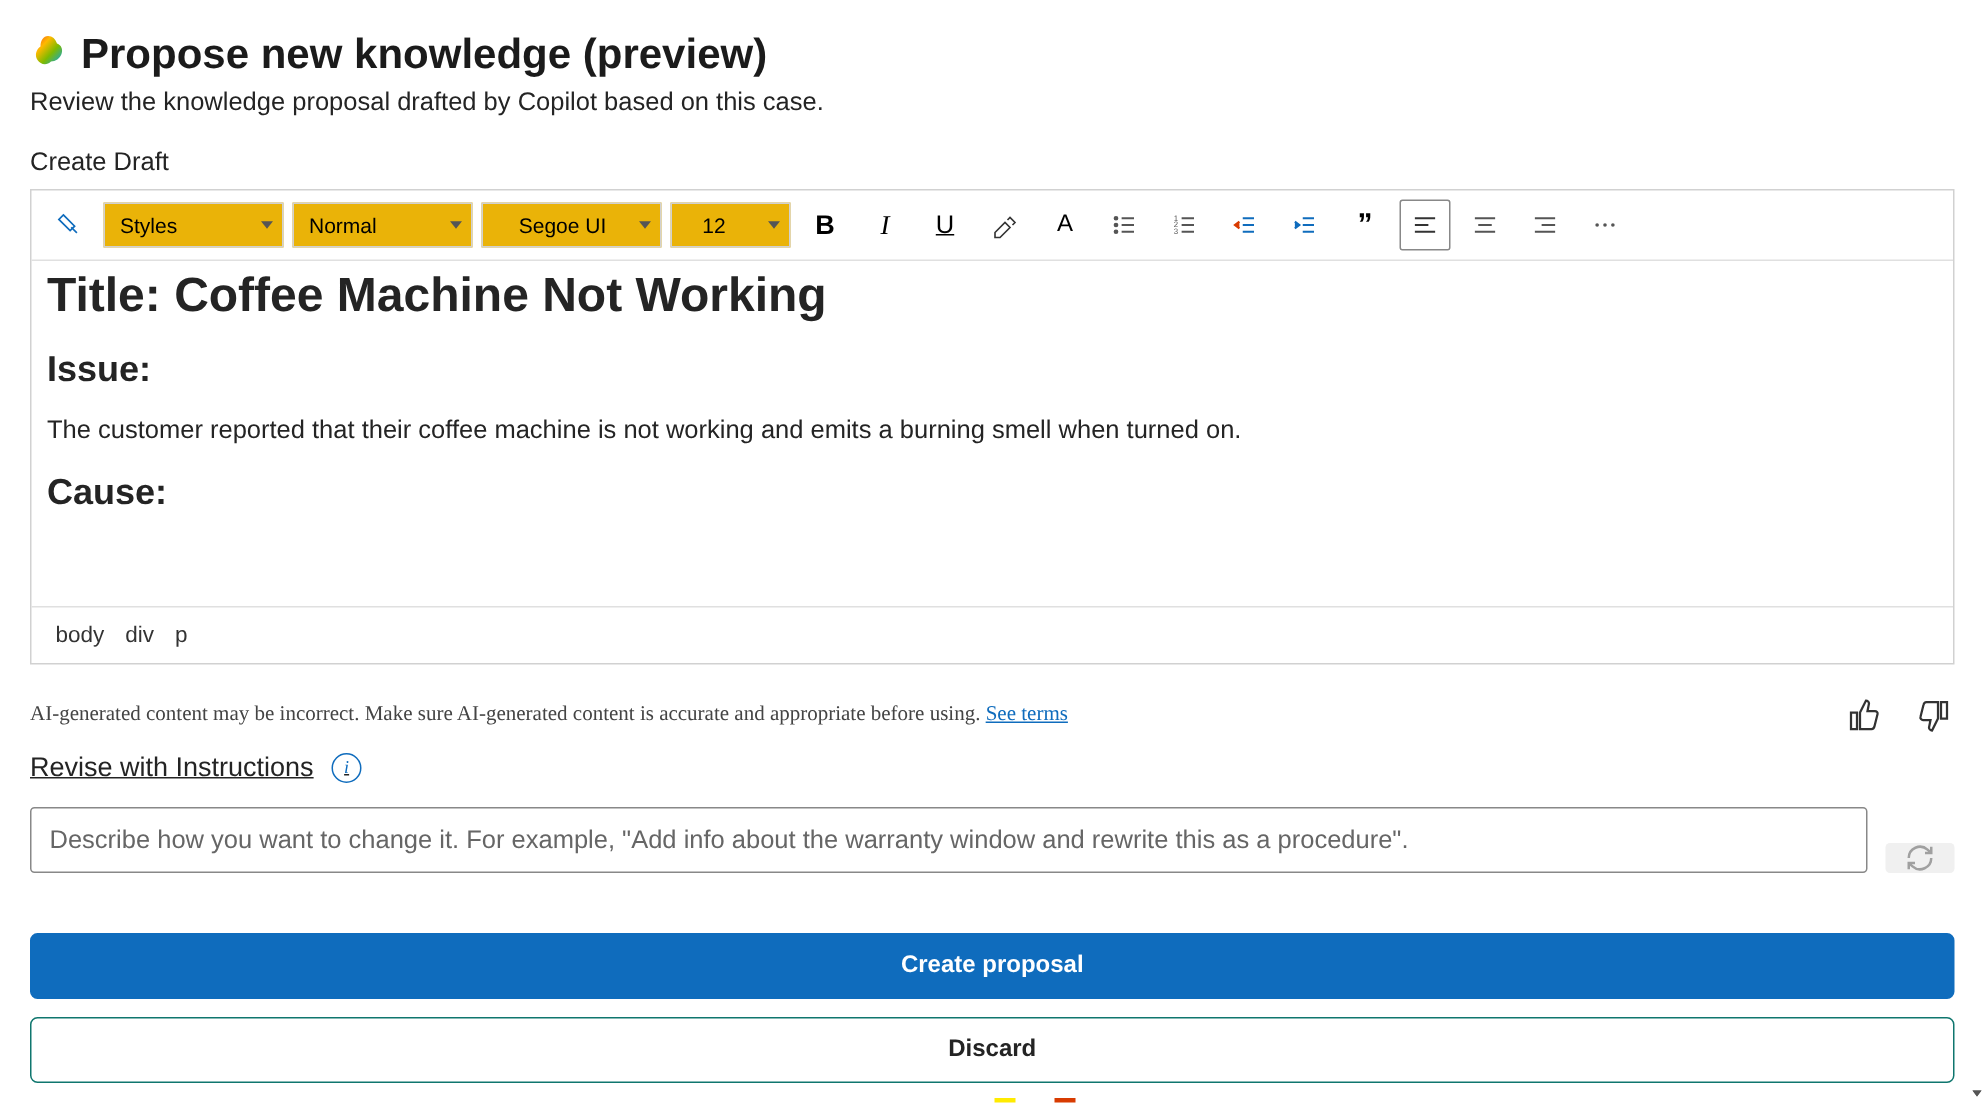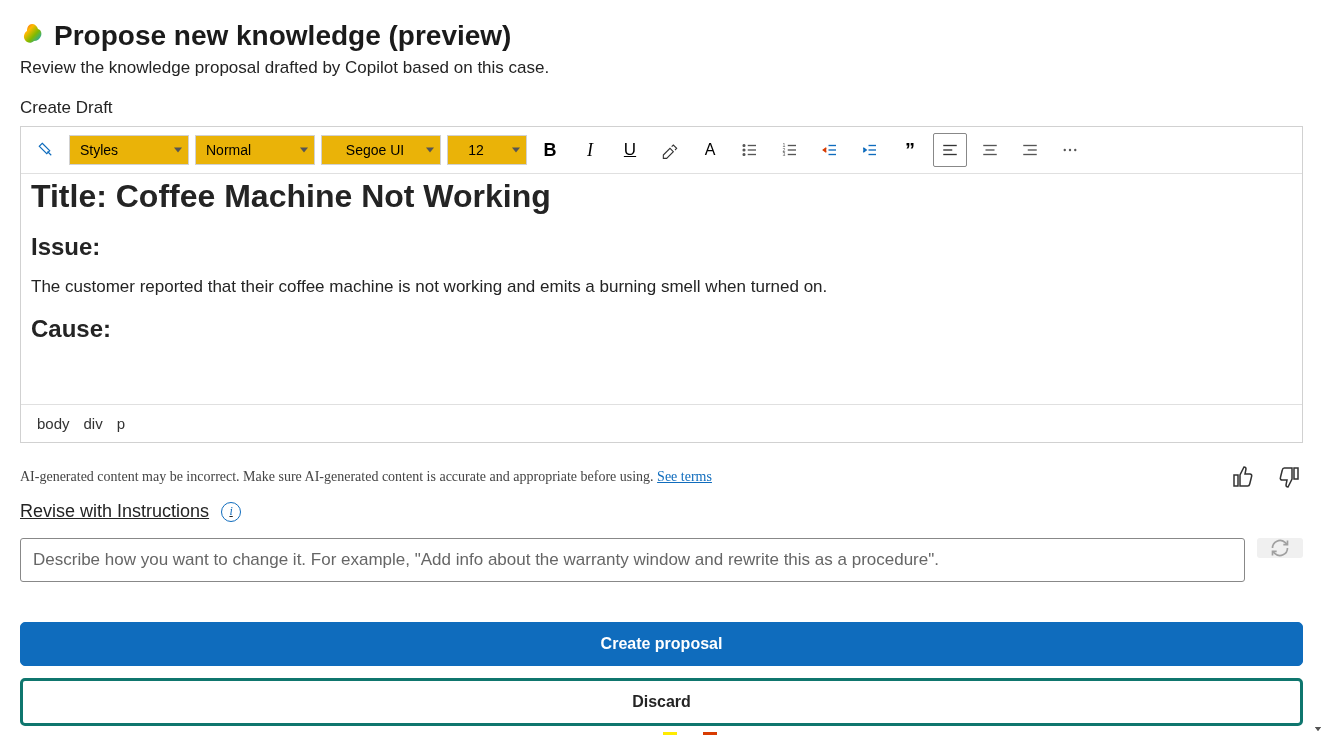--- a/index.html
+++ b/index.html
@@ -162,21 +162,21 @@
       align-items: center;
       justify-content: center;
       color: #0f6cbd;
       font-style: italic;
       font-size: 12px;
       font-family: serif;
     }
     .revise-row {
       display: flex;
       gap: 12px;
-      align-items: flex-start;
+      align-items: flex-end;
     }
     .revise-input {
       flex: 1;
       border: 1px solid #888;
       border-radius: 3px;
       padding: 11px 12px;
       font-size: 17px;
       font-family: inherit;
       color: #242424;
     }
@@ -208,21 +208,21 @@
       cursor: pointer;
     }
     .btn-primary {
       background: #0f6cbd;
       color: #fff;
       border: 1px solid #0f6cbd;
     }
     .btn-secondary {
       background: #fff;
       color: #242424;
-      border: 3px solid #0f766e;
+      border: 1px solid #0f766e;
     }
     .svg-icon { display: block; }
     .editor-body::-webkit-scrollbar { width: 16px; }
     .editor-body::-webkit-scrollbar-track { background: #f7f7f7; }
     .editor-body::-webkit-scrollbar-thumb { background: #c8c8c8; }
     .editor-body::-webkit-scrollbar-button {
       height: 16px;
       background: #f0f0f0;
     }
   </style>

